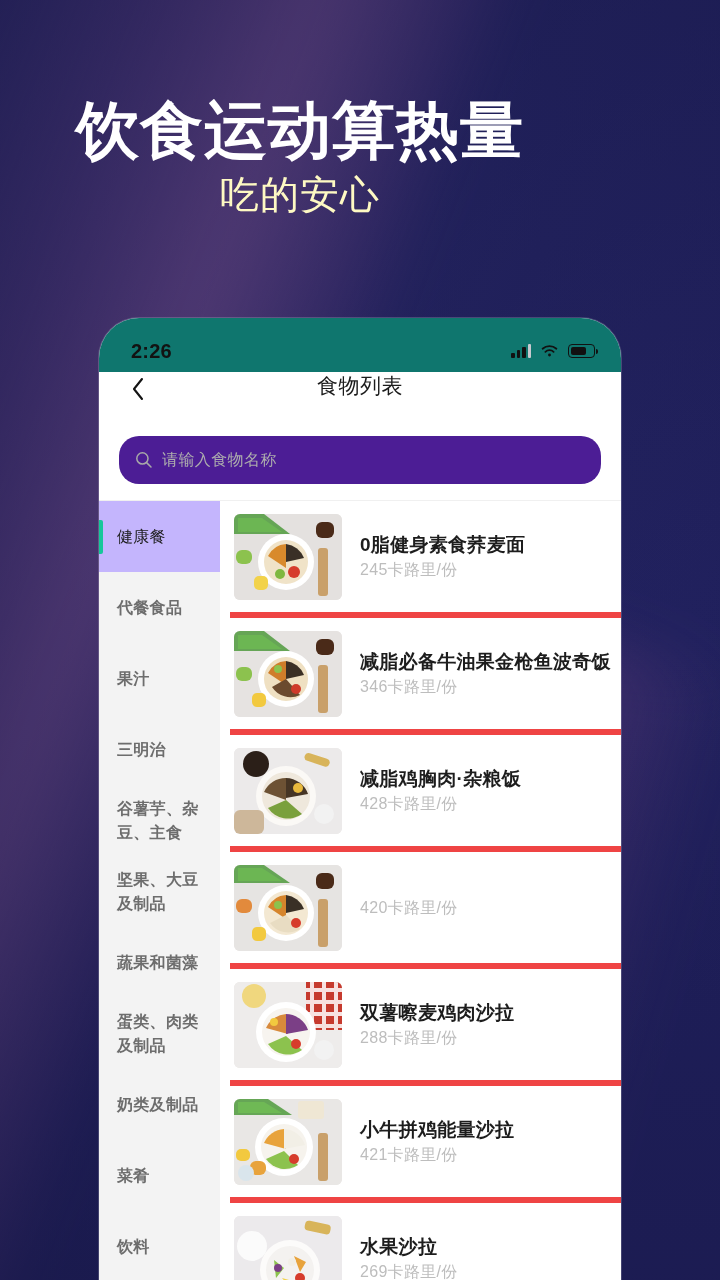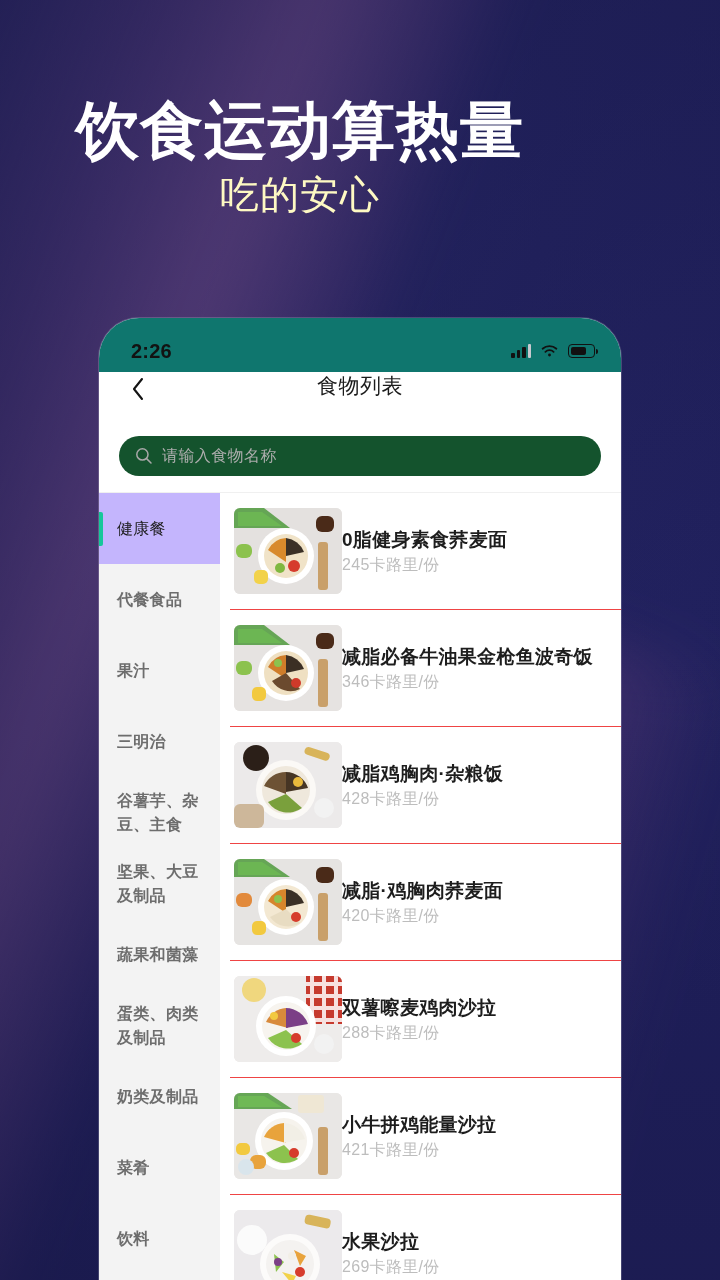--- a/index.html
+++ b/index.html
@@ -172,22 +172,22 @@
     color: #1b1b1b;
     letter-spacing: 0.5px;
   }
 
   
   .search-wrap {
     padding: 12px 20px 16px;
     background: #fff;
   }
   .search-box {
-    height: 40px;
-    background: #14532d;
+    height: 48px;
+    background: #4c1d95;
     border-radius: 20px;
     display: flex;
     align-items: center;
     padding: 0 16px;
     gap: 9px;
     cursor: text;
   }
   .search-ph {
     font-size: 16px;
     color: #adadad;
@@ -239,24 +239,24 @@
   
   .list {
     flex: 1 1 auto;
     background: #ffffff;
     overflow: hidden;
     padding-left: 10px;
   }
   .food-row {
     display: flex;
     align-items: center;
-    gap: 0;
+    gap: 18px;
     height: 117px;
     padding: 0 14px 0 4px;
-    border-bottom: 1px solid #ef4444;
+    border-bottom: 6px solid #ef4444;
     cursor: pointer;
   }
   .thumb {
     flex: 0 0 auto;
     width: 108px;
     height: 86px;
     border-radius: 6px;
     overflow: hidden;
     position: relative;
     background: #e9e6e4;
@@ -460,21 +460,20 @@
                 <path d="M36 58a22 22 0 0 0 30 6l-14-14z" fill="#e8dcc2"></path>
                 <circle cx="62" cy="58" r="5" fill="#d63c2c"></circle>
                 <circle cx="44" cy="40" r="4" fill="#8cc24e"></circle>
                 <rect x="82" y="8" width="18" height="16" rx="6" fill="#4a2a18"></rect>
                 <rect x="18" y="62" width="14" height="14" rx="5" fill="#f2c93f"></rect>
                 <rect x="2" y="34" width="16" height="14" rx="6" fill="#e28a3c"></rect>
                 <rect x="84" y="34" width="10" height="48" rx="3" fill="#c9a06a"></rect>
               </svg>
           </div>
           <div class="food-meta">
-            <div class="food-name">减脂·鸡胸肉荞麦面</div>
             <div class="food-cal">420卡路里/份</div>
           </div>
         </div>
 
         <div class="food-row">
           <div class="thumb">
             <svg viewBox="0 0 108 86">
                 <rect width="108" height="86" fill="#eeeceb"></rect>
                 <g>
                   <rect x="72" y="0" width="36" height="48" fill="#c63a2e"></rect>

